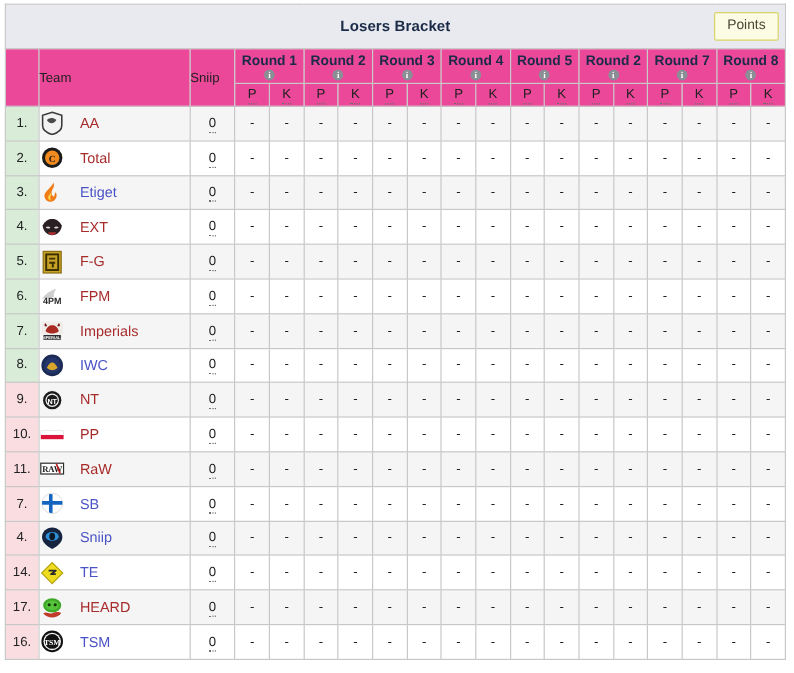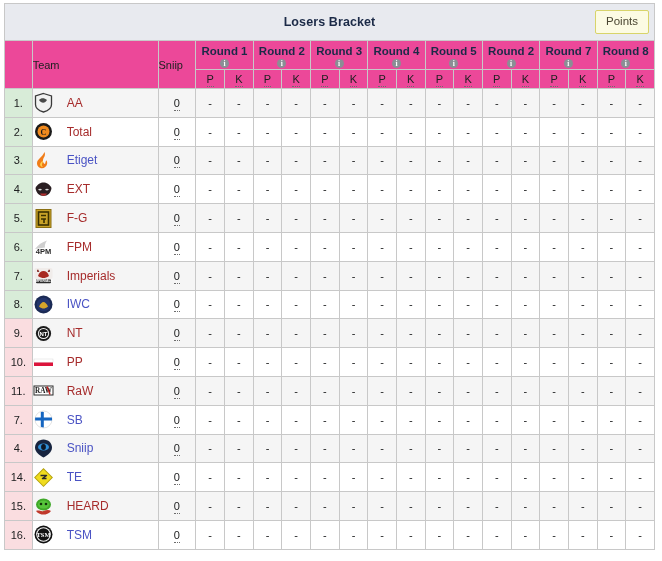--- a/index.html
+++ b/index.html
@@ -708,21 +708,21 @@
           <td class="datacell">-</td>
           <td class="datacell">-</td>
           <td class="datacell">-</td>
           <td class="datacell">-</td>
           <td class="datacell">-</td>
           <td class="datacell">-</td>
           <td class="datacell">-</td>
           <td class="datacell">-</td>
         </tr>
         <tr class="odd">
-          <td class="c-rank rank-red">15.</td>
+          <td class="c-rank rank-red">17.</td>
           <td class="c-team">
             <div class="team-inner">
               <span class="logo">
                 <svg width="21" height="21" viewBox="0 0 21 21">
                   <ellipse cx="10.5" cy="8.5" rx="7.5" ry="6" fill="#3fa828"></ellipse>
                   <ellipse cx="10.5" cy="8.5" rx="5.5" ry="4" fill="#56c43a"></ellipse>
                   <circle cx="8" cy="8" r="1.3" fill="#12330a"></circle>
                   <circle cx="13" cy="8" r="1.3" fill="#12330a"></circle>
                   <path d="M3 15c3-1.5 5 1 7.5 0S16 13.5 18 15c-2 2.6-5 3.6-7.5 3.6S5 17.6 3 15z" fill="#c0392b"></path>
                 </svg>

